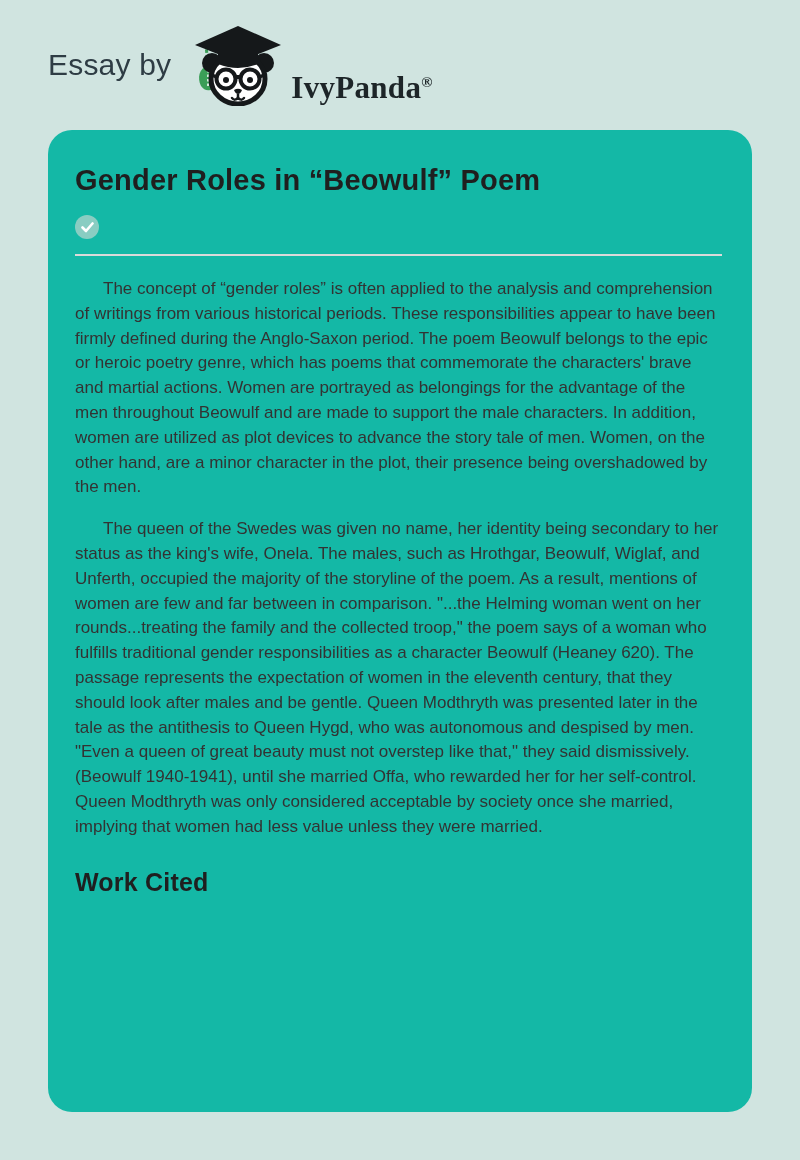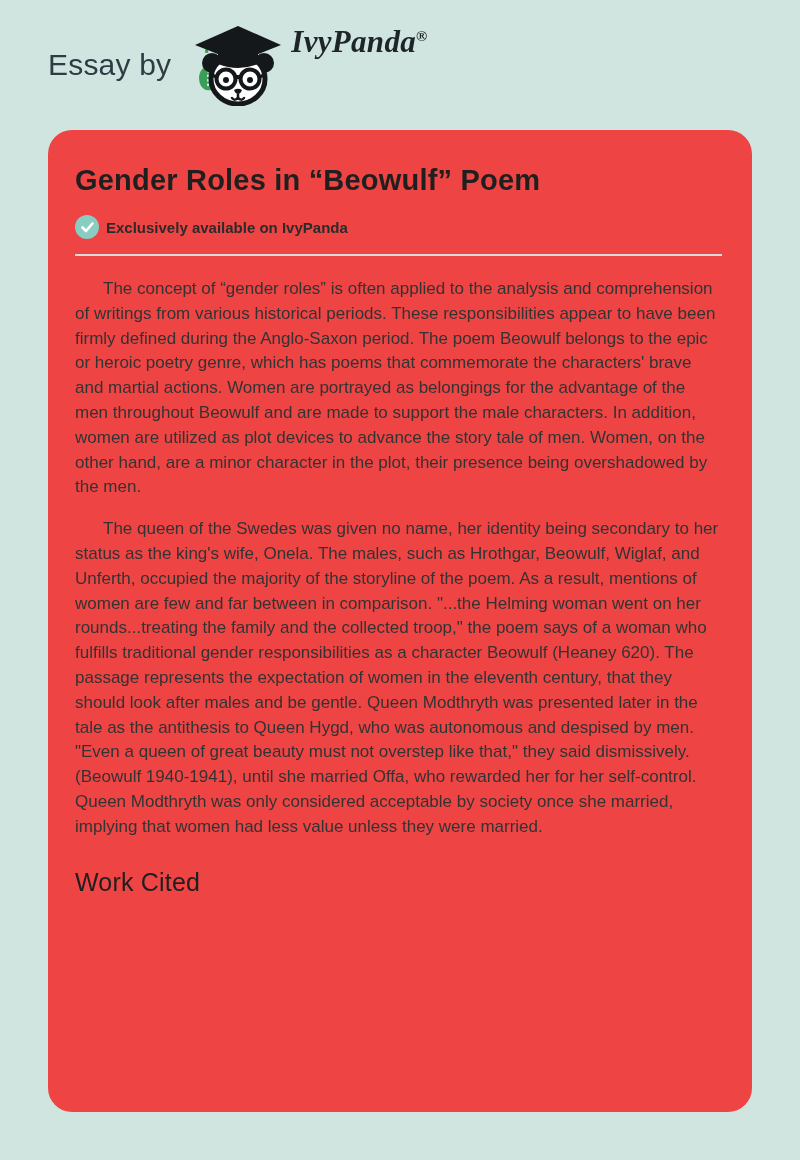--- a/index.html
+++ b/index.html
@@ -20,23 +20,22 @@
     border-radius: 16px;
   }
   .essay-by {
     font-size: 30px;
     font-weight: 400;
     color: #2e3c44;
     letter-spacing: 0.2px;
   }
   .logo-group {
     display: flex;
-    align-items: flex-start;
+    align-items: flex-end;
     margin-left: 14px;
-    font-style: italic;
   }
   .logo-icon svg { display: block; }
   .brand-name {
     font-family: "Liberation Serif", serif;
     font-weight: 700;
     font-size: 31px;
     color: #1d2528;
     margin-left: 6px;
     letter-spacing: 0.3px;
   }
@@ -47,21 +46,21 @@
     color: #1d2528;
     vertical-align: super;
     line-height: 1;
   }
 
   
   .card {
     width: 704px;
     height: 982px;
     margin: 0 48px;
-    background: #ef4444;
+    background: #14b8a6;
     border-radius: 24px;
     padding: 32px 30px 0 27px;
   }
   .article-title {
     font-size: 29px;
     line-height: 36px;
     font-weight: 700;
     color: #1f1f1f;
     letter-spacing: 0.2px;
   }
@@ -95,21 +94,21 @@
   .body-copy { margin-top: 21px; }
   .body-copy p {
     font-size: 17px;
     line-height: 24.8px;
     color: #333333;
     text-indent: 28px;
     margin-bottom: 17px;
   }
   .work-cited-heading {
     font-size: 25px;
-    font-weight: 400;
+    font-weight: 700;
     color: #1f1f1f;
     margin-top: 28px;
     letter-spacing: 0.2px;
   }
   .citation {
     margin-top: 26px;
     font-size: 16.5px;
     line-height: 24.8px;
     color: #333333;
     text-indent: 28px;
@@ -159,21 +158,20 @@
 
 <main class="card">
   <h1 class="article-title">Gender Roles in “Beowulf” Poem</h1>
 
   <div class="badge-row">
     <span class="badge-circle">
       <svg width="13" height="11" viewBox="0 0 13 11">
         <polyline points="1.5,5.5 5,9 11.5,1.5" fill="none" stroke="#ffffff" stroke-width="2.6" stroke-linecap="round" stroke-linejoin="round"></polyline>
       </svg>
     </span>
-    <span class="badge-text">Exclusively available on IvyPanda</span>
   </div>
 
   <hr class="divider">
 
   <div class="body-copy">
     <p>The concept of “gender roles” is often applied to the analysis and comprehension of writings from various historical periods. These responsibilities appear to have been firmly defined during the Anglo-Saxon period. The poem Beowulf belongs to the epic or heroic poetry genre, which has poems that commemorate the characters' brave and martial actions. Women are portrayed as belongings for the advantage of the men throughout Beowulf and are made to support the male characters. In addition, women are utilized as plot devices to advance the story tale of men. Women, on the other hand, are a minor character in the plot, their presence being overshadowed by the men.</p>
     <p>The queen of the Swedes was given no name, her identity being secondary to her status as the king's wife, Onela. The males, such as Hrothgar, Beowulf, Wiglaf, and Unferth, occupied the majority of the storyline of the poem. As a result, mentions of women are few and far between in comparison. "...the Helming woman went on her rounds...treating the family and the collected troop," the poem says of a woman who fulfills traditional gender responsibilities as a character Beowulf (Heaney 620). The passage represents the expectation of women in the eleventh century, that they should look after males and be gentle. Queen Modthryth was presented later in the tale as the antithesis to Queen Hygd, who was autonomous and despised by men. "Even a queen of great beauty must not overstep like that," they said dismissively. (Beowulf 1940-1941), until she married Offa, who rewarded her for her self-control. Queen Modthryth was only considered acceptable by society once she married, implying that women had less value unless they were married.</p>
   </div>
 
   <h2 class="work-cited-heading">Work Cited</h2>

